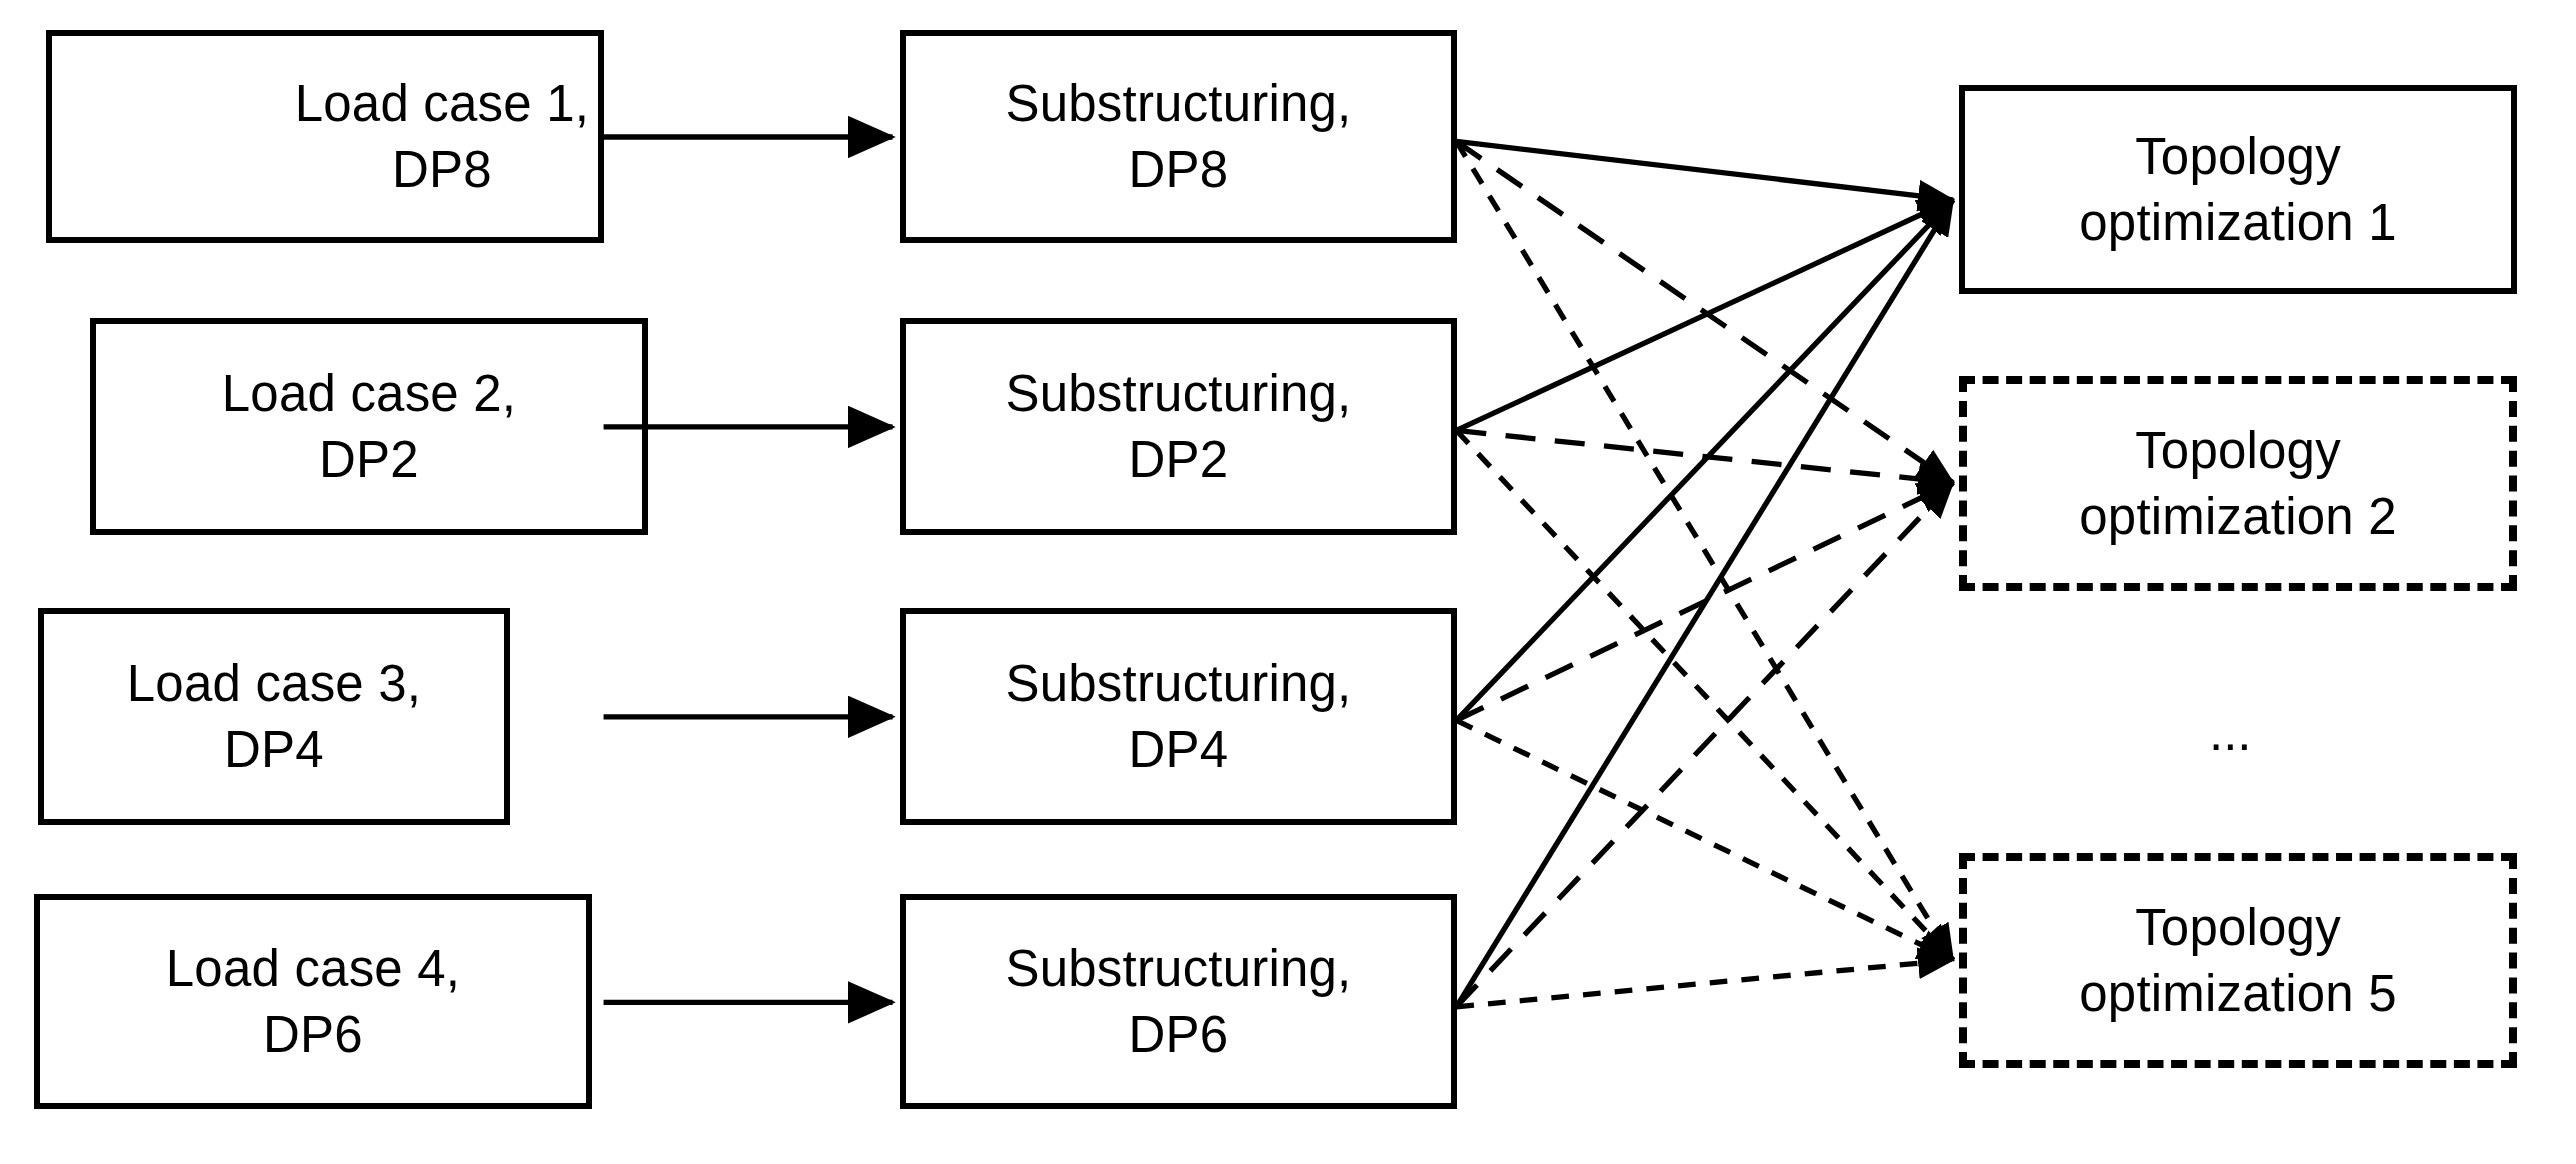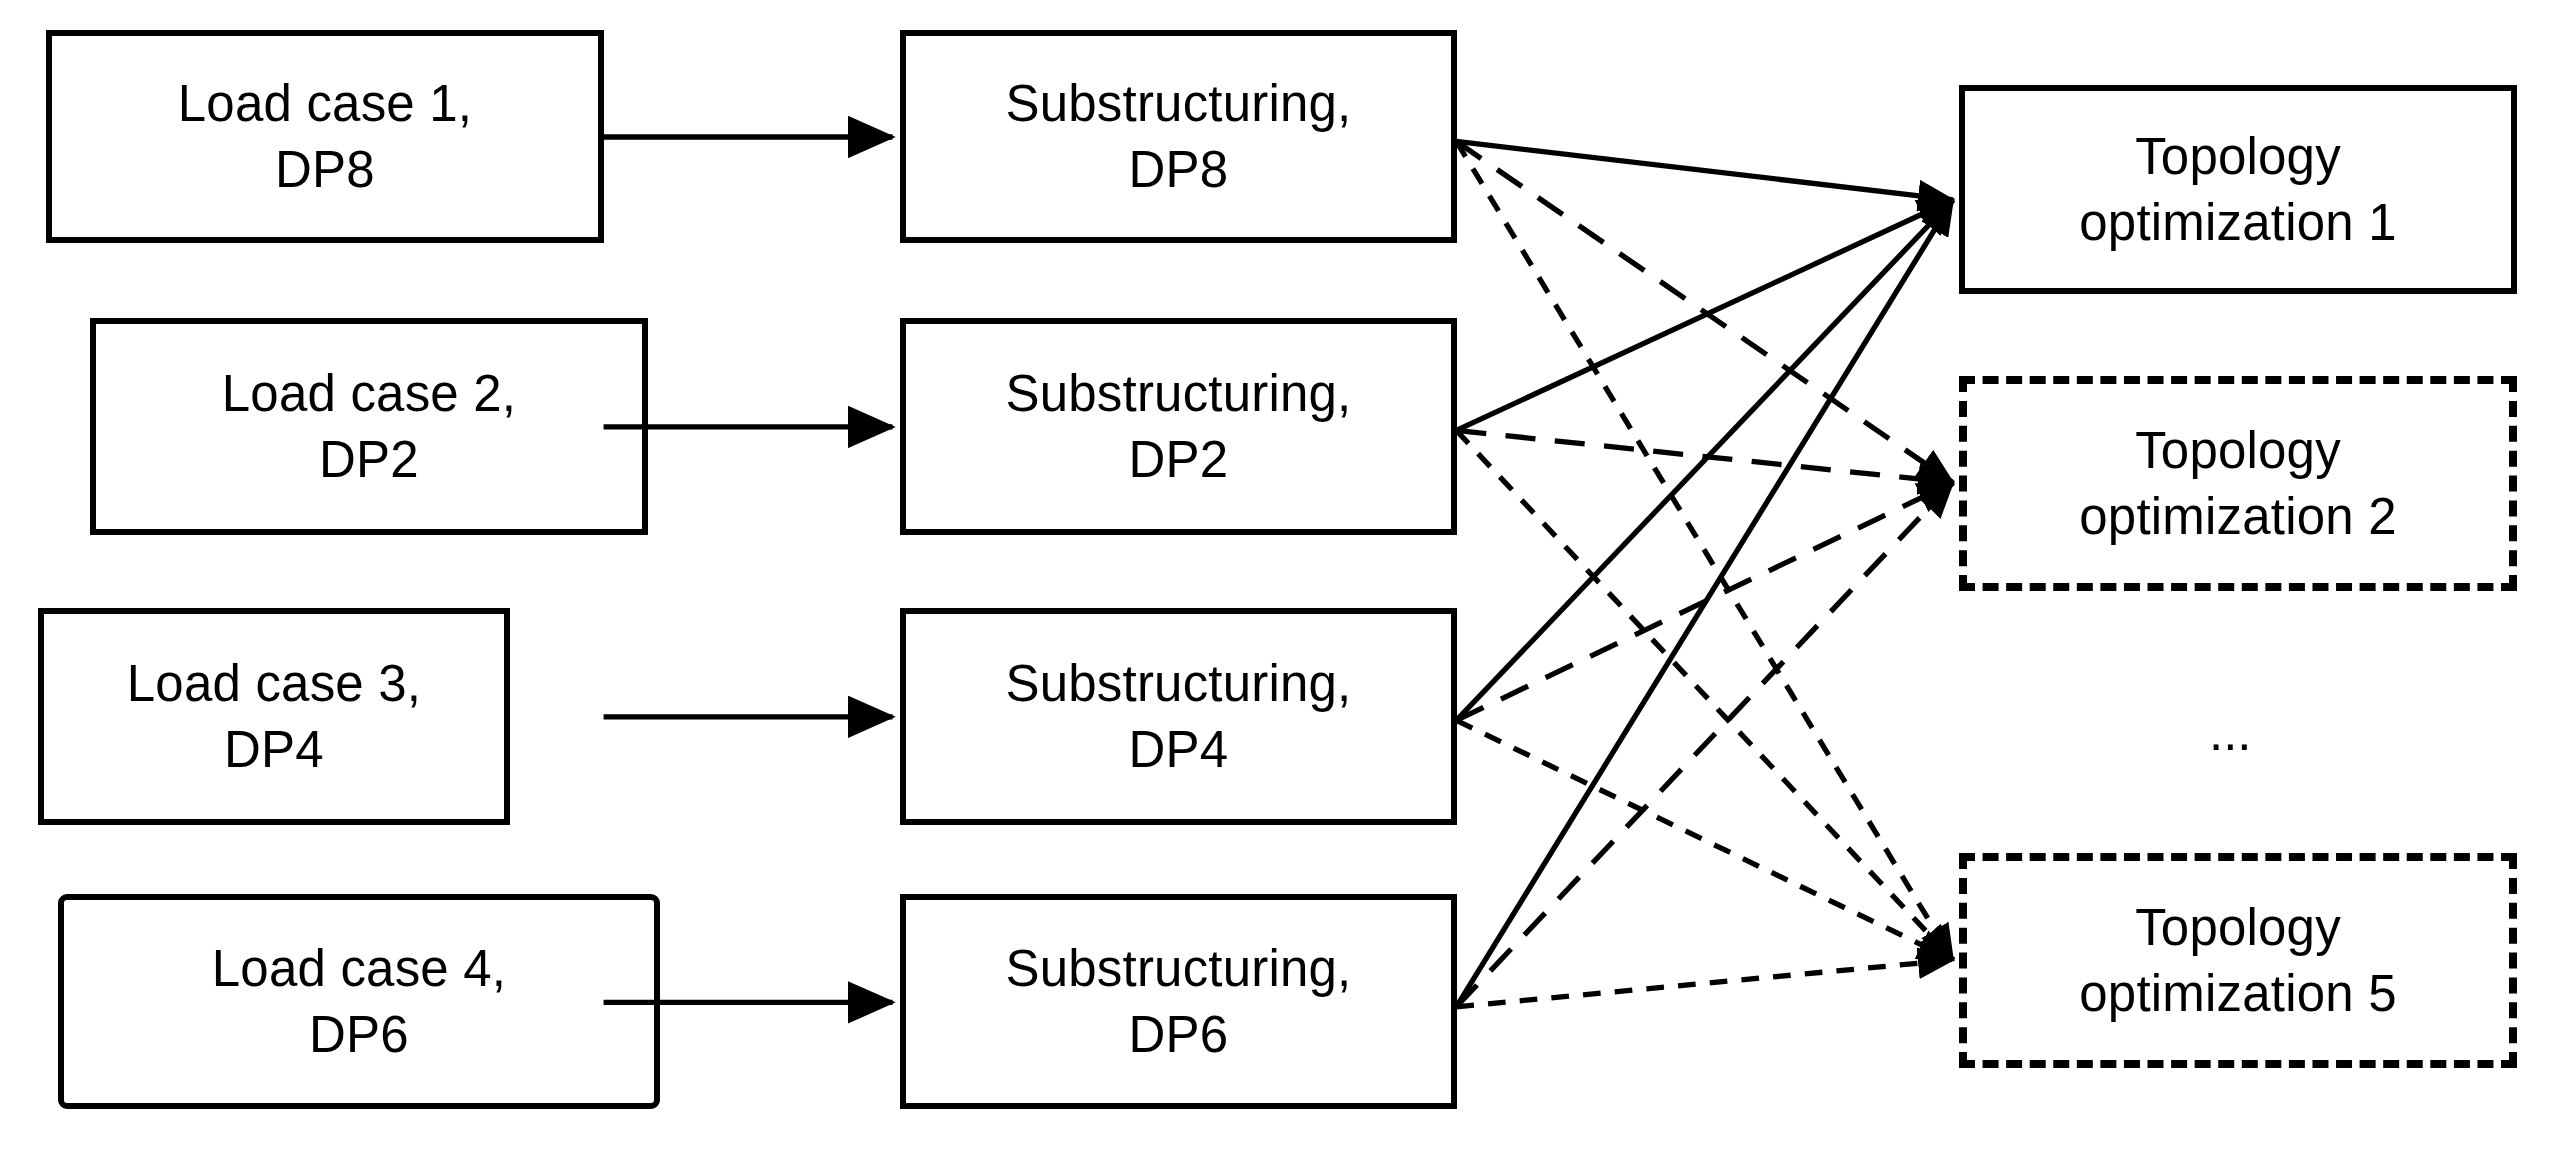--- a/index.html
+++ b/index.html
@@ -45,33 +45,33 @@
         <line x1="1648" y1="815" x2="2210" y2="546" stroke="#000000" stroke-width="6" stroke-dasharray="34 22" marker-end="url(#ah-fan)"></line>
         <line x1="1648" y1="1139" x2="2210" y2="546" stroke="#000000" stroke-width="6" stroke-dasharray="34 22" marker-end="url(#ah-fan)"></line>
         <line x1="1648" y1="160" x2="2210" y2="1086" stroke="#000000" stroke-width="6" stroke-dasharray="20 16" marker-end="url(#ah-fan)"></line>
         <line x1="1648" y1="487" x2="2210" y2="1086" stroke="#000000" stroke-width="6" stroke-dasharray="20 16" marker-end="url(#ah-fan)"></line>
         <line x1="1648" y1="815" x2="2210" y2="1086" stroke="#000000" stroke-width="6" stroke-dasharray="20 16" marker-end="url(#ah-fan)"></line>
         <line x1="1648" y1="1139" x2="2210" y2="1086" stroke="#000000" stroke-width="6" stroke-dasharray="20 16" marker-end="url(#ah-fan)"></line>
       </g>
   </svg>
 
   <div id="nodes">
-      <div class="node solid" style="left: 46px; top: 30px; width: 558px; height: 213px;">
+      <div class="node solid" style="left: 46px; top: 30px; width: 558px; height: 213px; justify-content: flex-end;">
         <span class="lbl">Load case 1,
 DP8</span>
       </div>
       <div class="node solid" style="left: 46px; top: 318px; width: 558px; height: 217px; margin-left: 44px;">
         <span class="lbl">Load case 2,
 DP2</span>
       </div>
       <div class="node solid" style="left: 38px; top: 608px; width: 472px; height: 217px;">
         <span class="lbl">Load case 3,
 DP4</span>
       </div>
-      <div class="node solid" style="left: 58px; top: 894px; width: 602px; height: 215px; border-radius: 9px;">
+      <div class="node solid" style="left: 34px; top: 894px; width: 558px; height: 215px;">
         <span class="lbl">Load case 4,
 DP6</span>
       </div>
       <div class="node solid" style="left: 900px; top: 30px; width: 557px; height: 213px;">
         <span class="lbl">Substructuring,
 DP8</span>
       </div>
       <div class="node solid" style="left: 900px; top: 318px; width: 557px; height: 217px;">
         <span class="lbl">Substructuring,
 DP2</span>

